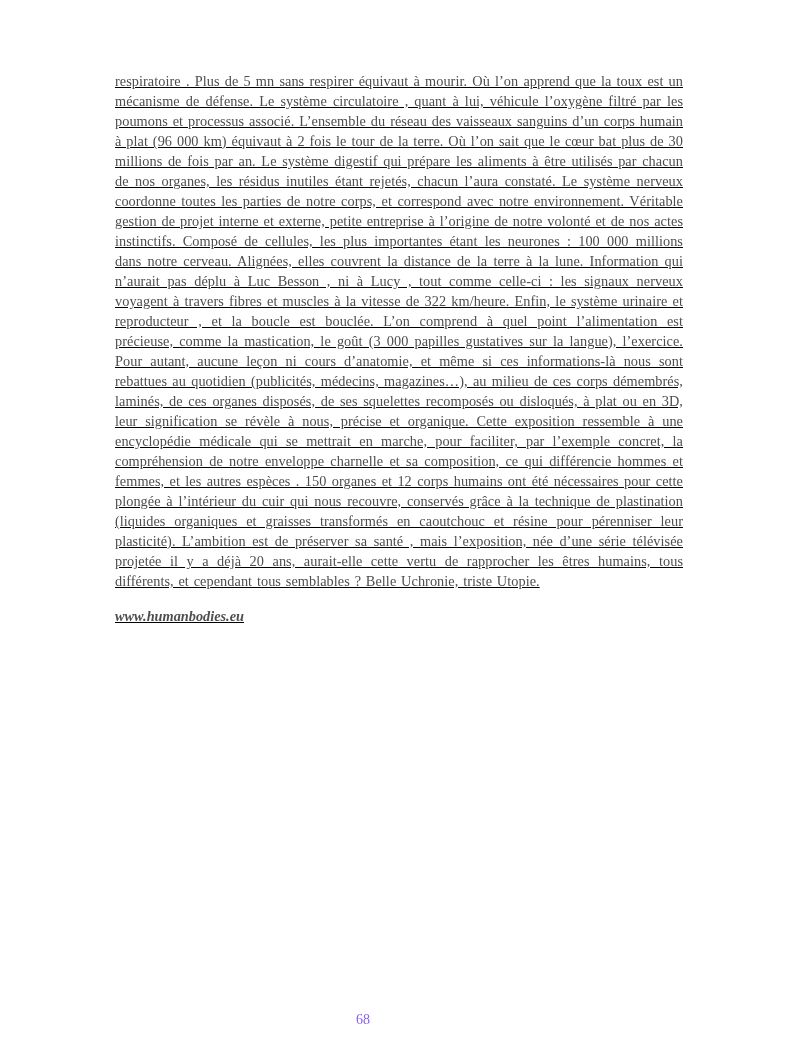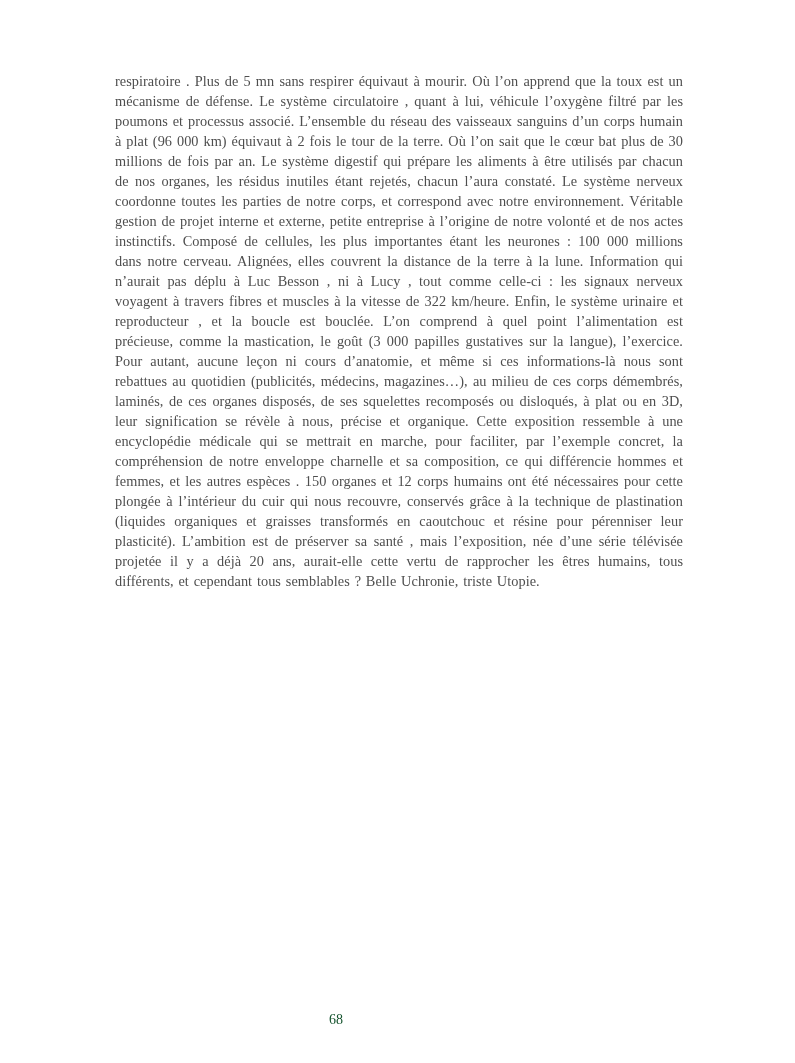--- a/index.html
+++ b/index.html
@@ -13,20 +13,21 @@
     height: 1063px;
     position: relative;
     font-family: "Liberation Serif", "DejaVu Serif", serif;
     overflow: hidden;
   }
   .sheet {
     position: absolute;
     left: 115px;
     top: 71px;
     width: 568px;
+    text-decoration: underline;
   }
   .para {
     margin: 0;
     font-size: 14.3px;
     line-height: 20px;
     text-align: justify;
     color: #4e4e4e;
     letter-spacing: 0.05px;
     word-spacing: 1.2px;
   }
@@ -49,25 +50,29 @@
     line-height: 21px;
     color: #4e4e4e;
   }
   .page-number {
     position: absolute;
     left: 0;
     top: 1012px;
     width: 672px;
     text-align: center;
     font-size: 14px;
-    color: #14532d;
+    color: #8b5cf6;
+    padding-left: 27px;
   }
 </style>
 </head>
 <body>
 
 <div class="sheet">
   <p class="para">respiratoire . Plus de 5 mn sans respirer équivaut à mourir. Où l’on apprend que la toux est un mécanisme de défense. Le système circulatoire , quant à lui, véhicule l’oxygène filtré par les poumons et processus associé. L’ensemble du réseau des vaisseaux sanguins d’un corps humain à plat (96 000 km) équivaut à 2 fois le tour de la terre. Où l’on sait que le cœur bat plus de 30 millions de fois par an. Le système digestif qui prépare les aliments à être utilisés par chacun de nos organes, les résidus inutiles étant rejetés, chacun l’aura constaté. Le système nerveux coordonne toutes les parties de notre corps, et correspond avec notre environnement. Véritable gestion de projet interne et externe, petite entreprise à l’origine de notre volonté et de nos actes instinctifs. Composé de cellules, les plus importantes étant les neurones : 100 000 millions dans notre cerveau. Alignées, elles couvrent la distance de la terre à la lune. Information qui n’aurait pas déplu à Luc Besson , ni à Lucy , tout comme celle-ci : les signaux nerveux voyagent à travers fibres et muscles à la vitesse de 322 km/heure. Enfin, le système urinaire et reproducteur , et la boucle est bouclée. L’on comprend à quel point l’alimentation est précieuse, comme la mastication, le goût (3 000 papilles gustatives sur la langue), l’exercice. Pour autant, aucune leçon ni cours d’anatomie, et même si ces informations-là nous sont rebattues au quotidien (publicités, médecins, magazines…), au milieu de ces corps démembrés, laminés, de ces organes disposés, de ses squelettes recomposés ou disloqués, à plat ou en 3D, leur signification se révèle à nous, précise et organique. Cette exposition ressemble à une encyclopédie médicale qui se mettrait en marche, pour faciliter, par l’exemple concret, la compréhension de notre enveloppe charnelle et sa composition, ce qui différencie hommes et femmes, et les autres espèces . 150 organes et 12 corps humains ont été nécessaires pour cette plongée à l’intérieur du cuir qui nous recouvre, conservés grâce à la technique de plastination (liquides organiques et graisses transformés en caoutchouc et résine pour pérenniser leur plasticité). L’ambition est de préserver sa santé , mais l’exposition, née d’une série télévisée projetée il y a déjà 20 ans, aurait-elle cette vertu de rapprocher les êtres humains, tous différents, et cependant tous semblables ? Belle Uchronie, triste Utopie.</p>
 
 
+  <p class="website-line">
+    <span class="bold-italic">www.humanbodies.eu</span>
+  </p>
 </div>
 
 <div class="page-number">68</div>
 
 </body></html>

